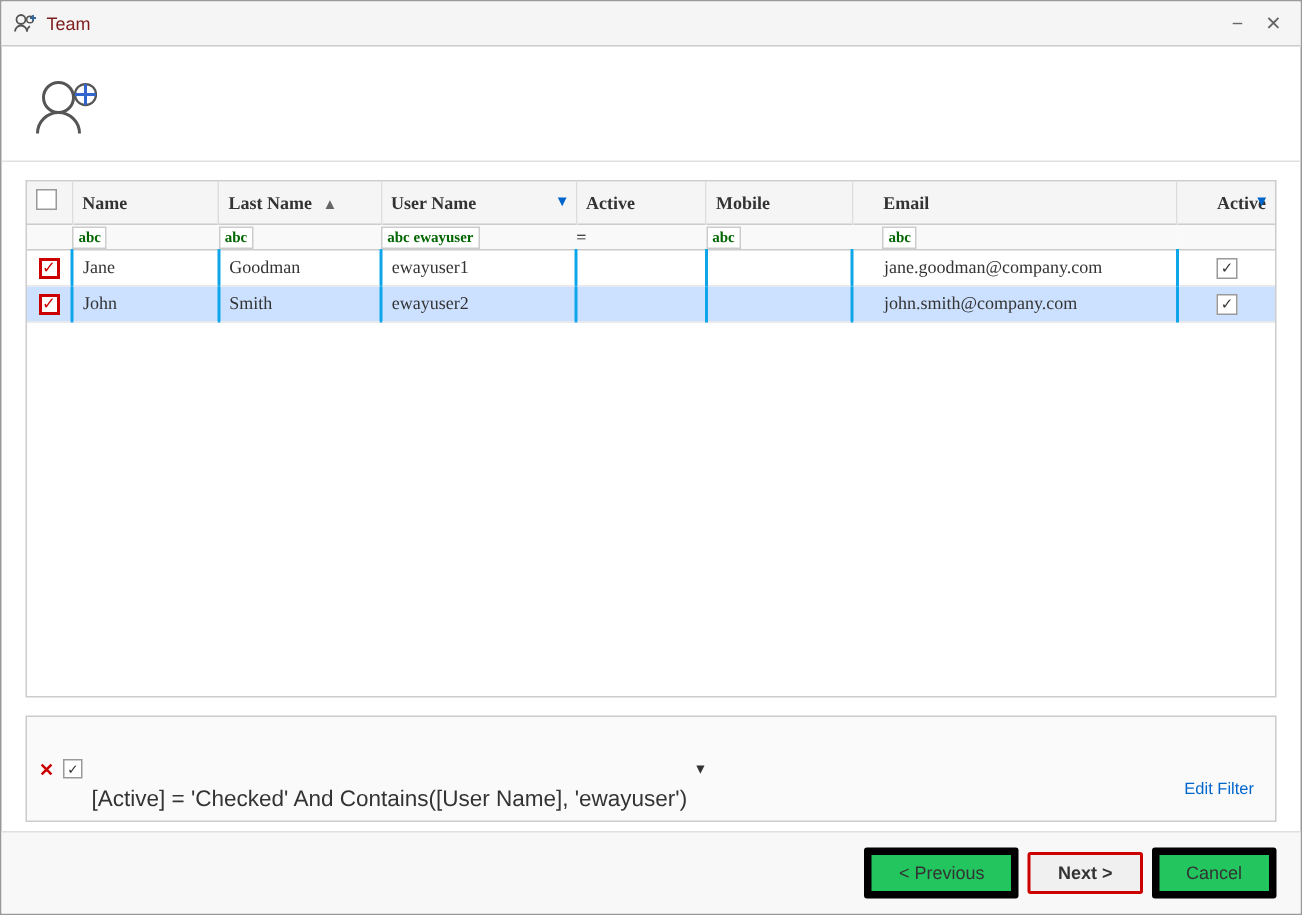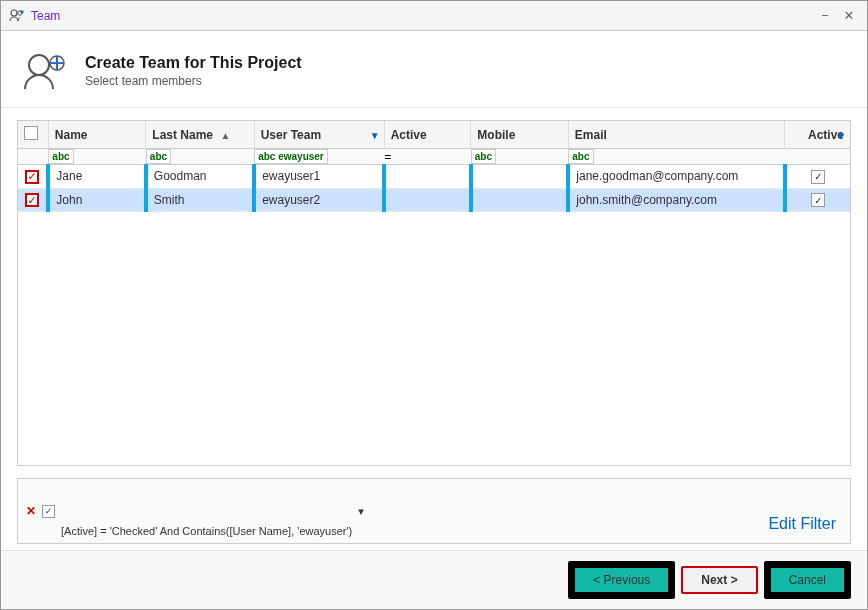--- a/index.html
+++ b/index.html
@@ -37,21 +37,21 @@
       display: flex;
       align-items: center;
       gap: 6px;
     }
     .title-bar-icon {
       width: 16px;
       height: 16px;
     }
     .title-bar-title {
       font-size: 12px;
-      color: #6d28d9;
+      color: #7f1d1d;
     }
     .title-bar-controls {
       display: flex;
       align-items: center;
       gap: 4px;
     }
     .title-btn {
       width: 20px;
       height: 20px;
       background: none;
@@ -87,20 +87,21 @@
       color: #555;
       margin-top: 2px;
     }
 
     .content {
       flex: 1;
       display: flex;
       flex-direction: column;
       padding: 12px 16px;
       overflow: hidden;
+      font-family: Liberation Serif, serif;
     }
 
     .table-container {
       flex: 1;
       border: 1px solid #ccc;
       overflow: auto;
     }
 
     table {
       width: 100%;
@@ -139,21 +140,21 @@
       color: #0066cc;
     }
 
     tbody tr {
       border-bottom: 1px solid #e8e8e8;
     }
     tbody tr.selected { background: #cce0ff; }
 
     tbody td {
       padding: 4px 6px;
-      border-right: 4px solid #0ea5e9;
+      border-right: 2px solid #0ea5e9;
       color: #333;
     }
     tbody td:last-child { border-right: none; }
 
     .checkbox-cell {
       width: 24px;
       text-align: center;
       padding: 3px 4px !important;
     }
     .checkbox-wrapper {
@@ -229,72 +230,72 @@
       width: 13px;
       height: 13px;
       border: 1px solid #999;
       background: white;
       font-size: 9px;
     }
     .filter-check.checked::after {
       content: '✓';
     }
     .filter-text {
-      font-size: 11px;
+      font-size: 15px;
       color: #333;
       margin-top: 40px;
     }
     .filter-dropdown {
       font-size: 11px;
       color: #333;
       cursor: pointer;
     }
     .edit-filter-btn {
       background: none;
       border: none;
       color: #0066cc;
-      font-size: 16px;
+      font-size: 11px;
       cursor: pointer;
       padding: 2px 6px;
       text-decoration: none;
       margin-top: 26px;
     }
 
     .footer {
       display: flex;
       justify-content: flex-end;
       align-items: center;
       padding: 10px 16px;
       gap: 6px;
       border-top: 1px solid #e0e0e0;
       flex-shrink: 0;
       background: #f8f8f8;
     }
     .btn {
       padding: 5px 18px;
       font-size: 12px;
       cursor: pointer;
-      border: 7px solid #000000;
-      background: #14b8a6;
+      border: 5px solid #000000;
+      background: #22c55e;
       color: #333;
       border-radius: 2px;
     }
     .btn.primary {
       background: #f0f0f0;
       border: 2px solid #cc0000;
       font-weight: 600;
     }
 
     .col-checkbox { width: 28px; }
     .col-name { width: 90px; }
     .col-lastname { width: 100px; }
     .col-username { width: 120px; }
     .col-phone { width: 80px; }
     .col-mobile { width: 90px; }
-    .col-email { width: 200px; }
+    .col-email { width: 200px; padding-left: 20px; }
     .col-active { width: 60px; text-align: center; }
   </style>
 </head>
 <body>
 
 <div class="window">
 
   <div class="title-bar">
     <div class="title-bar-left">
       <svg class="title-bar-icon" viewBox="0 0 16 16" fill="none" xmlns="http://www.w3.org/2000/svg">
@@ -314,43 +315,39 @@
   </div>
 
   <div class="header">
     <svg class="header-icon" viewBox="0 0 48 48" fill="none" xmlns="http://www.w3.org/2000/svg">
       <circle cx="18" cy="18" r="10" stroke="#555" stroke-width="2" fill="none"></circle>
       <path d="M4 42c0-7.7 6.3-14 14-14s14 6.3 14 14" stroke="#555" stroke-width="2" fill="none"></path>
       <circle cx="36" cy="16" r="7" stroke="#555" stroke-width="1.5" fill="none"></circle>
       <line x1="36" y1="9" x2="36" y2="23" stroke="#3366cc" stroke-width="2"></line>
       <line x1="29" y1="16" x2="43" y2="16" stroke="#3366cc" stroke-width="2"></line>
     </svg>
-    <div class="header-text">
-      <h1>Create Team for This Project</h1>
-      <p>Select team members</p>
-    </div>
   </div>
 
   <div class="content">
     <div class="table-container">
       <table>
         <thead>
           <tr>
             <th class="col-checkbox">
               <div class="checkbox-wrapper"></div>
             </th>
             <th class="col-name">
               <span>Name</span>
             </th>
             <th class="col-lastname">
               <span>Last Name</span>
               <span class="sort-icon">▲</span>
             </th>
             <th class="col-username">
-              <span>User Team</span>
+              <span>User Name</span>
               <span class="filter-icon">▼</span>
             </th>
             <th class="col-phone">
               <span>Active</span>
             </th>
             <th class="col-mobile">
               <span>Mobile</span>
             </th>
             <th class="col-email">
               <span>Email</span>

